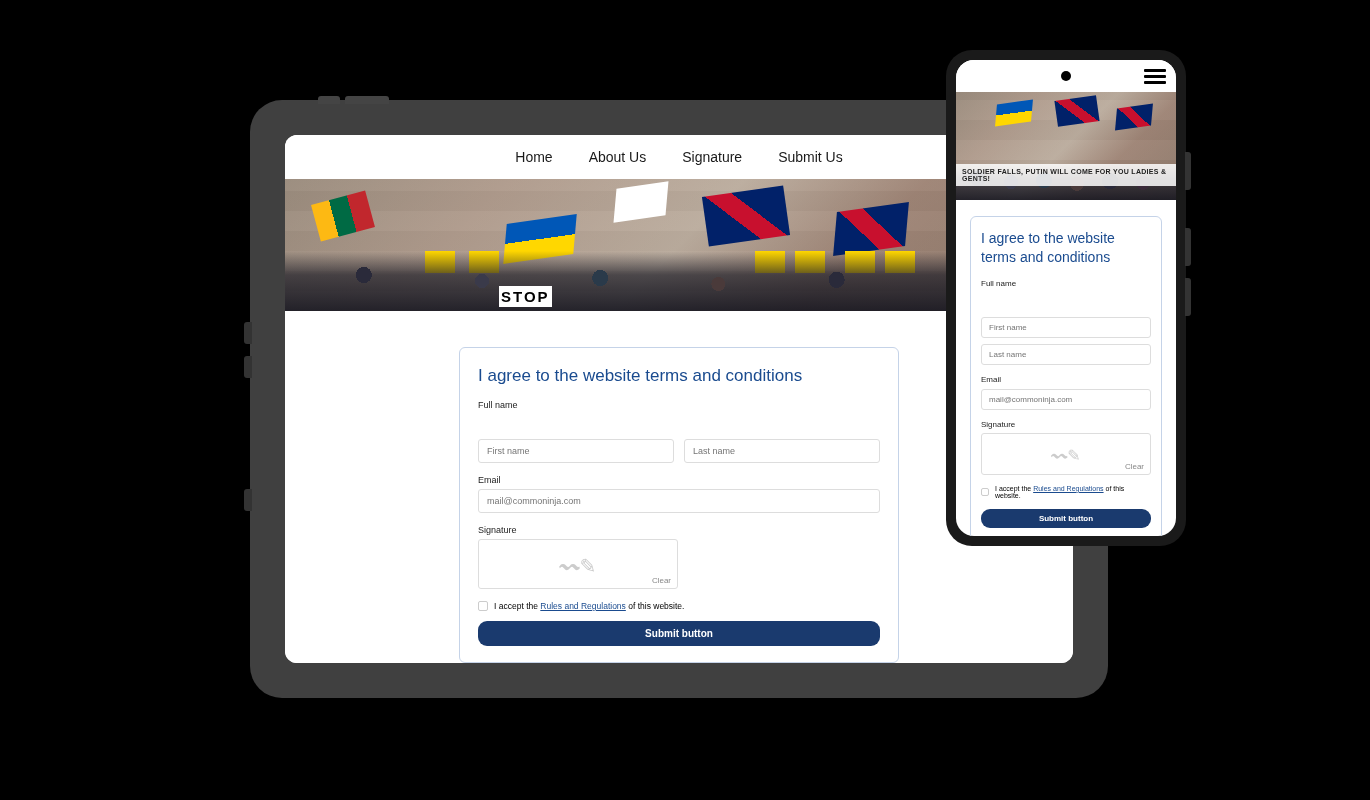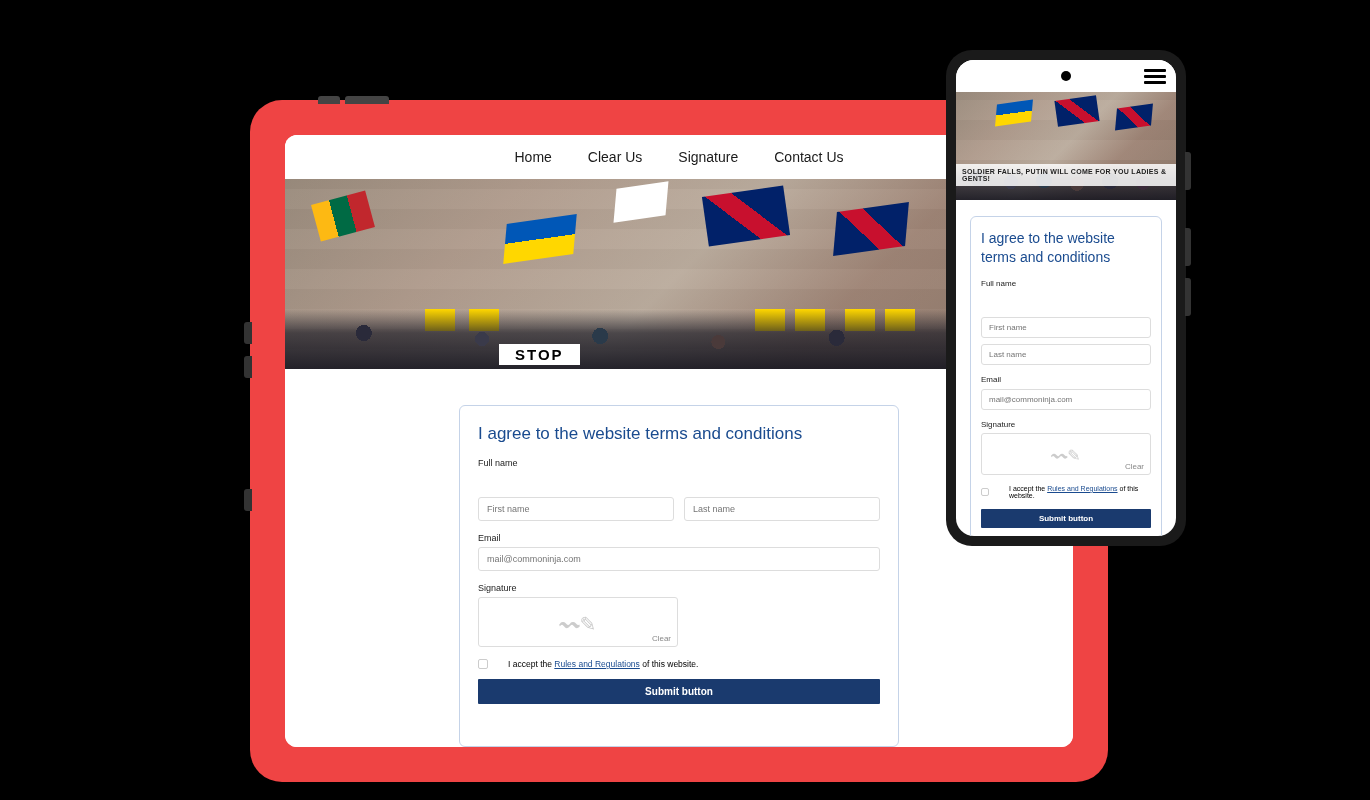--- a/index.html
+++ b/index.html
@@ -1,19 +1,19 @@
 <!DOCTYPE html>
 <html><head>
   <meta charset="utf-8">
   <style>
     * { margin: 0; padding: 0; box-sizing: border-box; }
     body { background: #000; width: 1370px; height: 800px; font-family: -apple-system, BlinkMacSystemFont, 'Segoe UI', Arial, sans-serif; overflow: hidden; position: relative; }
 
     
-    .tablet-device { position: absolute; top: 100px; left: 250px; width: 858px; height: 682px; background: #ef4444; border-radius: 32px; padding: 35px; }
+    .tablet-device { position: absolute; top: 100px; left: 250px; width: 858px; height: 598px; background: #404040; border-radius: 32px; padding: 35px; }
     .tablet-notch1 { position: absolute; top: -4px; left: 68px; width: 22px; height: 8px; background: #444; border-radius: 3px 3px 0 0; }
     .tablet-notch2 { position: absolute; top: -4px; left: 95px; width: 44px; height: 8px; background: #444; border-radius: 3px 3px 0 0; }
     .tablet-side-btn { position: absolute; left: -6px; width: 8px; background: #333; border-radius: 3px 0 0 3px; }
     .tablet-side-btn.b1 { top: 222px; height: 22px; }
     .tablet-side-btn.b2 { top: 256px; height: 22px; }
     .tablet-side-btn.b3 { top: 389px; height: 22px; }
     .tablet-screen { width: 100%; height: 100%; background: #fff; border-radius: 12px; overflow: hidden; display: flex; flex-direction: column; }
 
     
     .phone-device { position: absolute; top: 50px; left: 946px; width: 240px; height: 496px; background: #1a1a1a; border-radius: 26px; padding: 10px; }
@@ -36,21 +36,21 @@
     .hero.phone { height: 108px; }
     .hero-building { position: absolute; inset: 0; background: repeating-linear-gradient(0deg, rgba(200,190,180,0.3) 0px, rgba(200,190,180,0.3) 20px, rgba(180,170,160,0.3) 20px, rgba(180,170,160,0.3) 40px); }
     .flag { position: absolute; width: 56px; height: 38px; transform: skew(-5deg, -8deg); }
     .flag.f1 { top: 18px; left: 30px; background: linear-gradient(90deg, #fdb913 33%, #006a44 33%, #006a44 66%, #c1272d 66%); transform: rotate(-15deg); }
     .flag.f2 { top: 40px; left: 220px; background: linear-gradient(180deg, #0057b7 50%, #ffd700 50%); width: 70px; height: 40px; }
     .flag.f3 { top: 6px; left: 330px; background: #fff; width: 52px; height: 34px; }
     .flag.f4 { top: 12px; left: 420px; background: linear-gradient(45deg, #012169 40%, #c8102e 40%, #c8102e 60%, #012169 60%); width: 82px; height: 50px; transform: rotate(-8deg); }
     .flag.f5 { top: 28px; left: 550px; background: linear-gradient(45deg, #012169 40%, #c8102e 40%, #c8102e 60%, #012169 60%); width: 72px; height: 44px; }
     .crowd { position: absolute; bottom: 0; left: 0; right: 0; height: 60px; background: linear-gradient(180deg, transparent 0%, rgba(30,30,40,0.7) 40%, rgba(20,20,30,0.9) 100%); }
     .crowd::before { content:""; position:absolute; inset:0; background: radial-gradient(circle at 10% 40%, #2a2a3a 8px, transparent 8px), radial-gradient(circle at 25% 50%, #3a3a4a 7px, transparent 7px), radial-gradient(circle at 40% 45%, #2a3a4a 8px, transparent 8px), radial-gradient(circle at 55% 55%, #4a3a3a 7px, transparent 7px), radial-gradient(circle at 70% 48%, #2a2a3a 8px, transparent 8px), radial-gradient(circle at 85% 52%, #3a2a3a 7px, transparent 7px); }
-    .stop-sign { position: absolute; bottom: 4px; left: 214px; background: #fff; color: #000; font-weight: 900; font-size: 15px; padding: 2px 16px; letter-spacing: 2px; }
+    .stop-sign { position: absolute; bottom: 4px; left: 214px; background: #fff; color: #000; font-weight: 900; font-size: 15px; padding: 2px 2px; letter-spacing: 2px; }
     .banner-text { position: absolute; bottom: 14px; left: 0; right: 0; background: rgba(255,255,255,0.85); font-size: 7px; font-weight: 800; padding: 4px 6px; letter-spacing: 0.3px; color: #222; }
     .sign { position: absolute; width: 30px; height: 22px; background: #ffd700; bottom: 38px; }
     .sign.s1 { left: 140px; } .sign.s2 { left: 184px; } .sign.s3 { left: 470px; } .sign.s4 { left: 510px; } .sign.s5 { left: 560px; } .sign.s6 { left: 600px; }
 
     
     .content { flex: 1; background: #fff; display: flex; justify-content: center; padding-top: 36px; }
     .form-card { width: 440px; border: 1px solid #c5d3e8; border-radius: 6px; padding: 18px 18px 16px; }
     .form-card.phone { width: 194px; padding: 12px 10px 12px; margin-top: 16px; }
     .form-title { color: #1a4b8f; font-weight: 400; font-size: 17px; margin-bottom: 14px; }
     .form-title.phone { font-size: 14px; line-height: 1.35; margin-bottom: 12px; }
@@ -59,44 +59,44 @@
     .name-row { display: flex; gap: 10px; margin-bottom: 12px; margin-top: 29px; }
     .name-row.phone { flex-direction: column; gap: 6px; margin-bottom: 10px; }
     .input { border: 1px solid #ddd; border-radius: 3px; padding: 6px 8px; font-size: 9px; color: #999; width: 100%; background: #fff; font-family: inherit; }
     .input.phone { padding: 5px 7px; font-size: 8px; }
     .field-group { margin-bottom: 12px; }
     .field-group.phone { margin-bottom: 10px; }
     .signature-box { border: 1px solid #ddd; border-radius: 3px; height: 50px; width: 200px; position: relative; display: flex; align-items: center; justify-content: center; }
     .signature-box.phone { width: 100%; height: 42px; }
     .signature-swoosh { color: #ccc; font-size: 20px; }
     .clear-link { position: absolute; bottom: 3px; right: 6px; font-size: 8px; color: #888; text-align: center; }
-    .checkbox-row { display: flex; align-items: center; gap: 20px; margin-bottom: 10px; font-size: 8.5px; }
+    .checkbox-row { display: flex; align-items: center; gap: 6px; margin-bottom: 10px; font-size: 8.5px; }
     .checkbox-row.phone { font-size: 7px; margin-bottom: 8px; }
     .checkbox { width: 10px; height: 10px; border: 1px solid #ccc; border-radius: 2px; flex-shrink: 0; }
     .rules-link { color: #1a4b8f; text-decoration: underline; }
-    .submit-btn { width: 100%; background: #1a3a6e; color: #fff; border: none; border-radius: 1px; padding: 7px; font-size: 10px; font-weight: 600; cursor: pointer; font-family: inherit; }
+    .submit-btn { width: 100%; background: #1a3a6e; color: #fff; border: none; border-radius: 9px; padding: 7px; font-size: 10px; font-weight: 600; cursor: pointer; font-family: inherit; }
     .submit-btn.phone { font-size: 8px; padding: 5px; }
     .phone-content { padding: 0 14px; display: flex; justify-content: center; }
   </style>
 </head>
 <body>
 
 <div class="tablet-device">
   <div class="tablet-notch1"></div>
   <div class="tablet-notch2"></div>
   <div class="tablet-side-btn b1"></div>
   <div class="tablet-side-btn b2"></div>
   <div class="tablet-side-btn b3"></div>
   <div class="tablet-screen">
 
     <nav class="nav">
       <a>Home</a>
-      <a>Clear Us</a>
+      <a>About Us</a>
       <a>Signature</a>
-      <a>Contact Us</a>
+      <a>Submit Us</a>
     </nav>
 
     <div class="hero">
       <div class="hero-building"></div>
       <div class="flag f1"></div>
       <div class="flag f2"></div>
       <div class="flag f3"></div>
       <div class="flag f4"></div>
       <div class="flag f5"></div>
       <div class="sign s1"></div>

